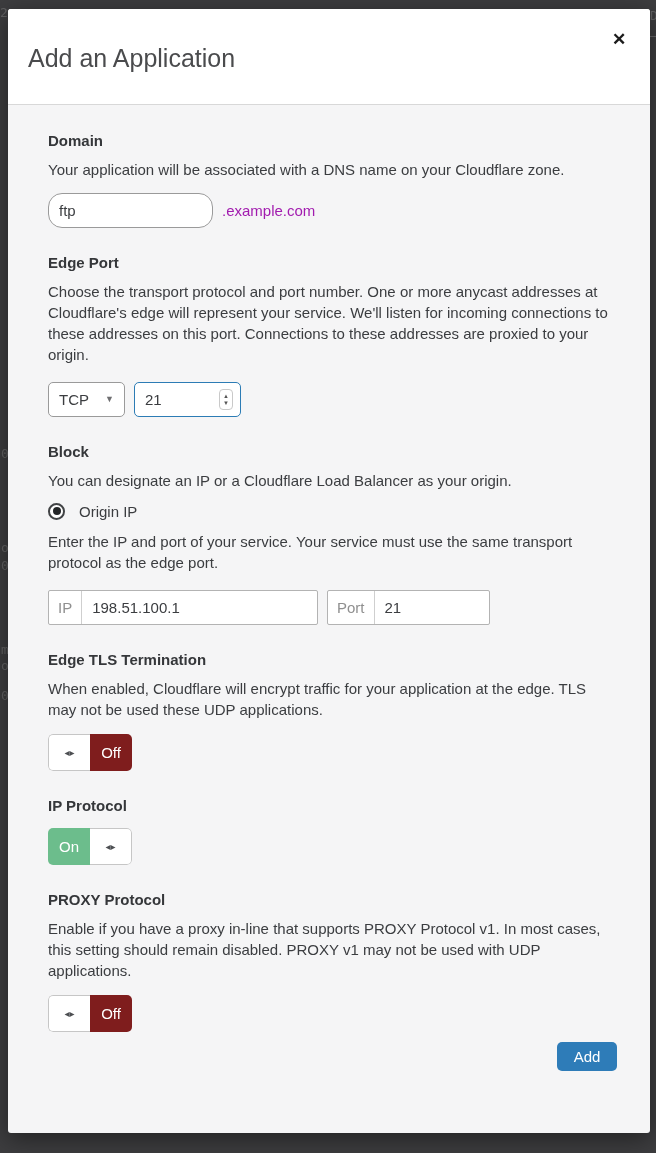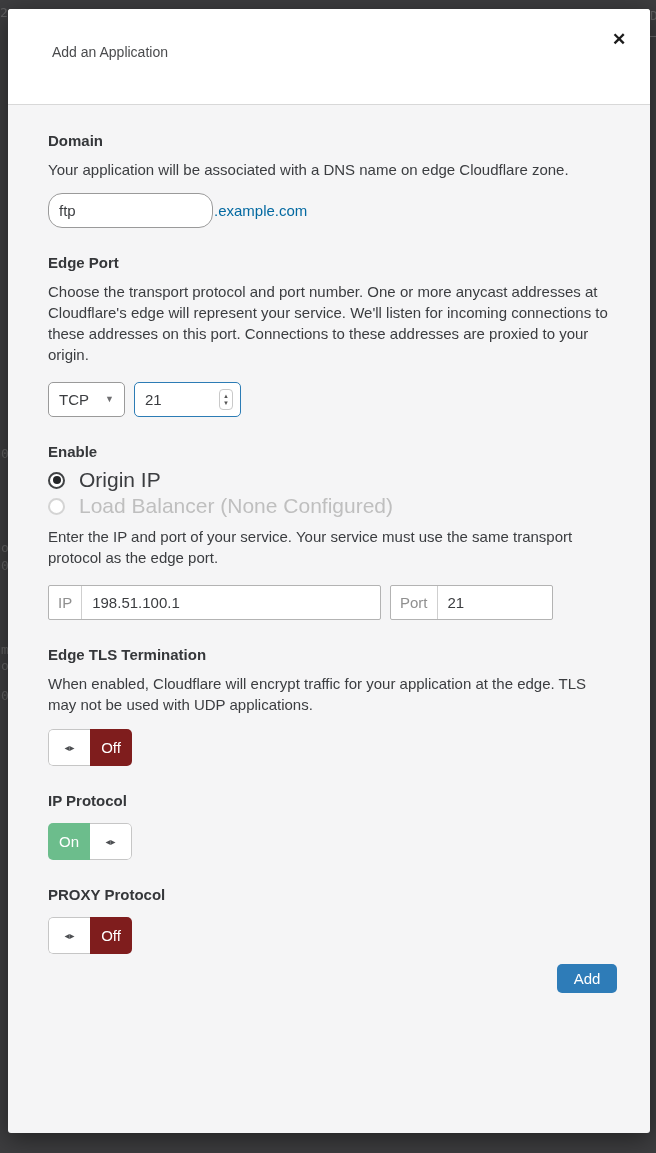--- a/index.html
+++ b/index.html
@@ -41,22 +41,22 @@
   }
   .modal-header {
     height: 96px;
     background: #ffffff;
     border-bottom: 1px solid #d8d8d8;
     position: relative;
     flex: 0 0 auto;
   }
   .modal-title {
     position: absolute;
-    left: 44px; top: 35px;
-    font-size: 14px;
+    left: 20px; top: 35px;
+    font-size: 25px;
     font-weight: 400;
     color: #4a4b4d;
   }
   .close-btn {
     position: absolute;
     top: 20px; right: 20px;
     width: 22px; height: 22px;
     border: none; background: transparent;
     font-size: 17px; font-weight: 700;
     color: #1b1b1b;
@@ -90,21 +90,21 @@
     width: 165px; height: 35px;
     border: 1px solid #9a9a9a;
     border-radius: 14px;
     background: #fff;
     padding: 0 10px;
     font-size: 15px;
     color: #3b3d40;
     font-family: "Liberation Sans", sans-serif;
     outline: none;
   }
-  .domain-suffix { margin-left: 1px; font-size: 15px; color: #0369a1; }
+  .domain-suffix { margin-left: 9px; font-size: 15px; color: #a21caf; }
 
   
   .edgeport-row { margin-top: 17px; display: flex; align-items: flex-start; gap: 9px; }
   .select-box {
     width: 77px; height: 35px;
     border: 1px solid #9a9a9a;
     border-radius: 5px;
     background: #fff;
     display: flex; align-items: center;
     padding: 0 10px;
@@ -146,21 +146,21 @@
   .radio-circle {
     width: 17px; height: 17px;
     border-radius: 50%;
     border: 2px solid #414345;
     background: #fff;
     display: inline-flex; align-items: center; justify-content: center;
     flex: 0 0 auto;
   }
   .radio-circle .dot { width: 8px; height: 8px; border-radius: 50%; background: #232527; }
   .radio-row.disabled .radio-circle { border-color: #d4d4d4; }
-  .radio-label { margin-left: 14px; font-size: 21px; color: #3b3d40; }
+  .radio-label { margin-left: 14px; font-size: 15px; color: #3b3d40; }
   .radio-row.disabled .radio-label { color: #bfbfbf; }
   .radio-row.disabled { cursor: default; }
   .hint { margin-top: 7px; }
 
   
   .ipport-row { margin-top: 17px; display: flex; align-items: center; gap: 9px; }
   .prefix-field {
     height: 35px; background: #fff;
     border: 1px solid #b3b3b3;
     border-radius: 2px;
@@ -173,21 +173,21 @@
     padding: 0 9px;
   }
   .prefix-field input {
     border: none; outline: none;
     padding: 0 10px;
     font-size: 15px; color: #3b3d40;
     font-family: "Liberation Sans", sans-serif;
     background: transparent;
     width: 100%;
   }
-  .ip-field { width: 333px; }
+  .ip-field { width: 270px; }
   .portnum-field { width: 163px; }
 
   
   .toggle { margin-top: 14px; display: inline-flex; height: 37px; border-radius: 5px; overflow: hidden; cursor: pointer; }
   .toggle .seg {
     width: 42px; height: 37px;
     display: flex; align-items: center; justify-content: center;
     font-size: 15px;
   }
   .toggle .seg.handle { background: #fff; border: 1px solid #c6c6c6; }
@@ -231,21 +231,21 @@
     <div class="modal-title">Add an Application</div>
     <button class="close-btn">
       <span>✕</span>
     </button>
   </div>
 
   <div class="modal-body">
 
     <div>
       <div class="section-label">Domain</div>
-      <div class="section-desc">Your application will be associated with a DNS name on edge Cloudflare zone.</div>
+      <div class="section-desc">Your application will be associated with a DNS name on your Cloudflare zone.</div>
       <div class="domain-row">
         <input class="domain-input" type="text" value="ftp" style="">
         <span class="domain-suffix">.example.com</span>
       </div>
     </div>
 
     <div class="mt-section">
       <div class="section-label">Edge Port</div>
       <div class="section-desc">Choose the transport protocol and port number. One or more anycast addresses at Cloudflare's edge will represent your service. We'll listen for incoming connections to these addresses on this port. Connections to these addresses are proxied to your origin.</div>
       <div class="edgeport-row">
@@ -257,69 +257,67 @@
           <input type="text" value="21" style="">
           <span class="stepper">
             <span>▲</span>
             <span>▼</span>
           </span>
         </div>
       </div>
     </div>
 
     <div class="mt-section">
-      <div class="section-label">Enable</div>
+      <div class="section-label">Block</div>
+      <div class="section-desc">You can designate an IP or a Cloudflare Load Balancer as your origin.</div>
       <div class="radio-group">
         <div class="radio-row">
           <span class="radio-circle">
               <span class="dot"></span>
             </span>
           <span class="radio-label">Origin IP</span>
         </div>
-        <div class="radio-row disabled">
-          <span class="radio-circle"></span>
-          <span class="radio-label">Load Balancer (None Configured)</span>
-        </div>
       </div>
       <div class="section-desc hint">Enter the IP and port of your service. Your service must use the same transport protocol as the edge port.</div>
       <div class="ipport-row">
         <div class="prefix-field ip-field">
           <span class="prefix">IP</span>
           <input type="text" value="198.51.100.1" style="">
         </div>
         <div class="prefix-field portnum-field">
           <span class="prefix">Port</span>
           <input type="text" value="21" style="">
         </div>
       </div>
     </div>
 
     <div class="mt-section">
       <div class="section-label">Edge TLS Termination</div>
-      <div class="section-desc">When enabled, Cloudflare will encrypt traffic for your application at the edge. TLS may not be used with UDP applications.</div>
+      <div class="section-desc">When enabled, Cloudflare will encrypt traffic for your application at the edge. TLS may not be used these UDP applications.</div>
       <div class="toggle off">
         <span class="seg handle">
             <span class="arrows">◂▸</span>
           </span>
         <span class="seg state-off">Off</span>
       </div>
     </div>
 
     <div class="mt-section">
       <div class="section-label">IP Protocol</div>
       <div class="toggle on">
         <span class="seg state-on">On</span>
         <span class="seg handle">
             <span class="arrows">◂▸</span>
           </span>
       </div>
     </div>
 
     <div class="mt-section">
       <div class="section-label">PROXY Protocol</div>
+      <div class="section-desc">Enable if you have a proxy in-line that supports PROXY Protocol v1. In most cases, this setting should remain disabled. PROXY v1 may not be used with UDP applications.</div>
       <div class="toggle off">
         <span class="seg handle">
             <span class="arrows">◂▸</span>
           </span>
         <span class="seg state-off">Off</span>
       </div>
     </div>
 
     <div class="footer-row">
       <button class="add-btn">Add</button>

